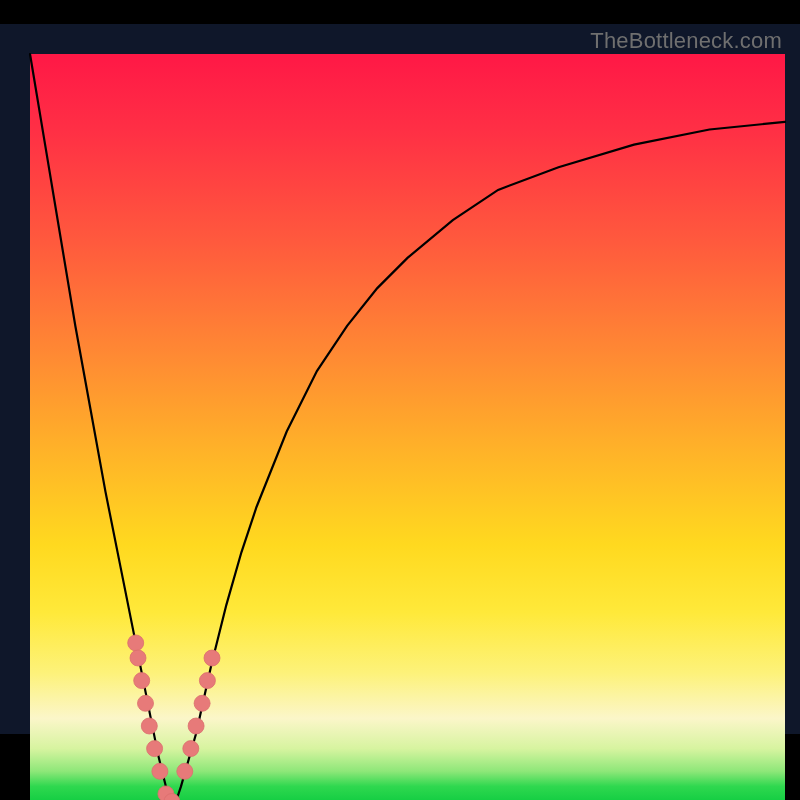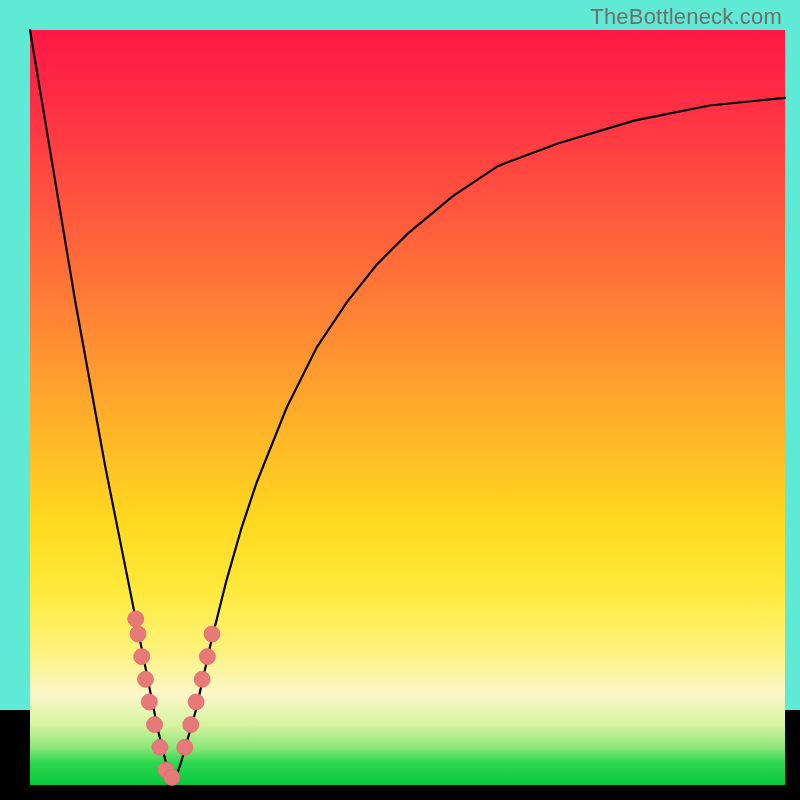--- a/index.html
+++ b/index.html
@@ -8,21 +8,22 @@
     width: 800px;
     height: 800px;
     overflow: hidden;
     background: #000;
     font-family: Arial, Helvetica, sans-serif;
   }
   .frame {
     position: relative;
     width: 800px;
     height: 710px;
-    background: #5eead4;
+    background: #0f172a;
+    margin-top: 24px;
   }
   .plot-area {
     position: absolute;
     left: 30px;
     top: 30px;
     width: 755px;
     height: 755px;
     
     background: linear-gradient(
       to bottom,

